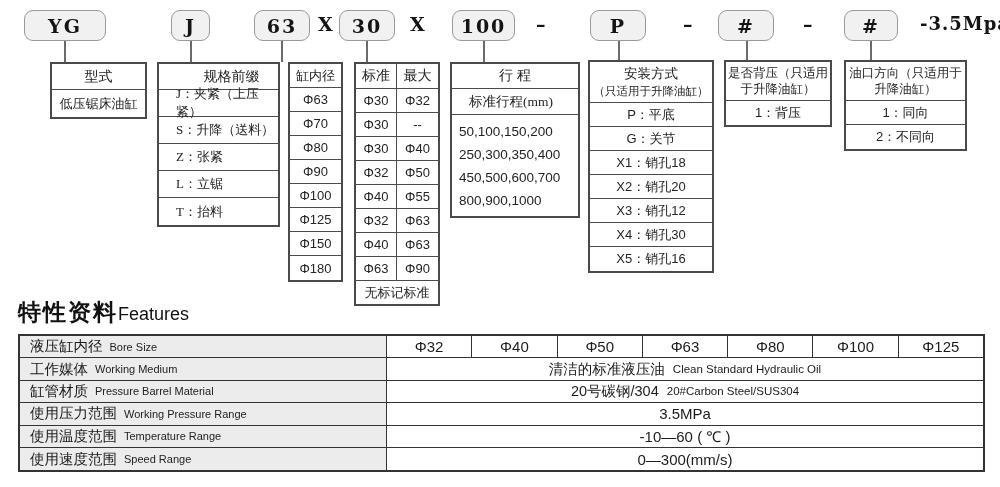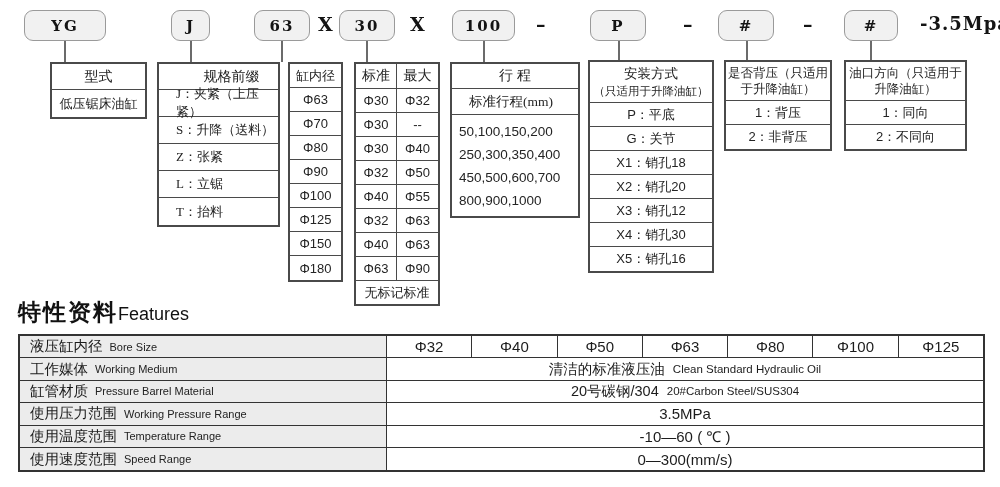--- a/index.html
+++ b/index.html
@@ -2,21 +2,21 @@
 <html><head>
 <meta charset="utf-8">
 <style>
   * { margin:0; padding:0; box-sizing:border-box; }
   body { background:#ffffff; font-family:"Liberation Sans", sans-serif; }
   .canvas { position:relative; width:1000px; height:487px; background:#fff; overflow:hidden; color:#1c1c1c; }
 
   
   .code-box { position:absolute; top:10px; height:31px; background:#f1f1f1; border:1px solid #9a9a9a;
     border-radius:9px; display:flex; align-items:center; justify-content:center;
-    font-family:"DejaVu Serif", serif; font-weight:700; font-size:15px; color:#141414; letter-spacing:2px; }
+    font-family:"DejaVu Serif", serif; font-weight:700; font-size:19px; color:#141414; letter-spacing:2px; }
   .code-sep { position:absolute; top:13px; font-family:"DejaVu Serif", serif; font-weight:700; font-size:19px; color:#141414; }
   .code-suffix { position:absolute; top:13px; font-family:"DejaVu Serif", serif; font-weight:700; font-size:18px; color:#141414; letter-spacing:1px; }
   .vline { position:absolute; width:2px; background:#6b6b6b; }
 
   
   .tbl { position:absolute; border:2px solid #4a4a4a; background:#fff; font-size:13px; color:#242424;margin-left:32px; }
   .hdr { display:flex; align-items:center; justify-content:center; border-bottom:1px solid #4a4a4a; font-size:14px; }
   .hdr2 { display:flex; flex-direction:column; align-items:center; justify-content:center; border-bottom:1px solid #4a4a4a; padding:3px 0; }
   .hdr2 .l1 { font-size:13.5px; line-height:18px; }
   .hdr2 .l2 { font-size:11.5px; line-height:16px; }
@@ -171,21 +171,20 @@
     <div class="row c" style="height:24px;">X4：销孔30</div>
     <div class="row c" style="height:24px;">X5：销孔16</div>
   </div>
 
   <div class="tbl" style="left:692px;top:60px;width:108px;text-align:right;">
     <div class="hdr2">
       <div class="l2" style="font-size:12.5px;">是否背压（只适用</div>
       <div class="l2" style="font-size:12.5px;">于升降油缸）</div>
     </div>
     <div class="row c" style="height:24px;">1：背压</div>
-    <div class="row c" style="height:24px;">2：非背压</div>
   </div>
 
   <div class="tbl" style="left:812px;top:60px;width:123px;">
     <div class="hdr2">
       <div class="l2" style="font-size:12.5px;">油口方向（只适用于</div>
       <div class="l2" style="font-size:12.5px;">升降油缸）</div>
     </div>
     <div class="row c" style="height:24px;">1：同向</div>
     <div class="row c" style="height:24px;">2：不同向</div>
   </div>

